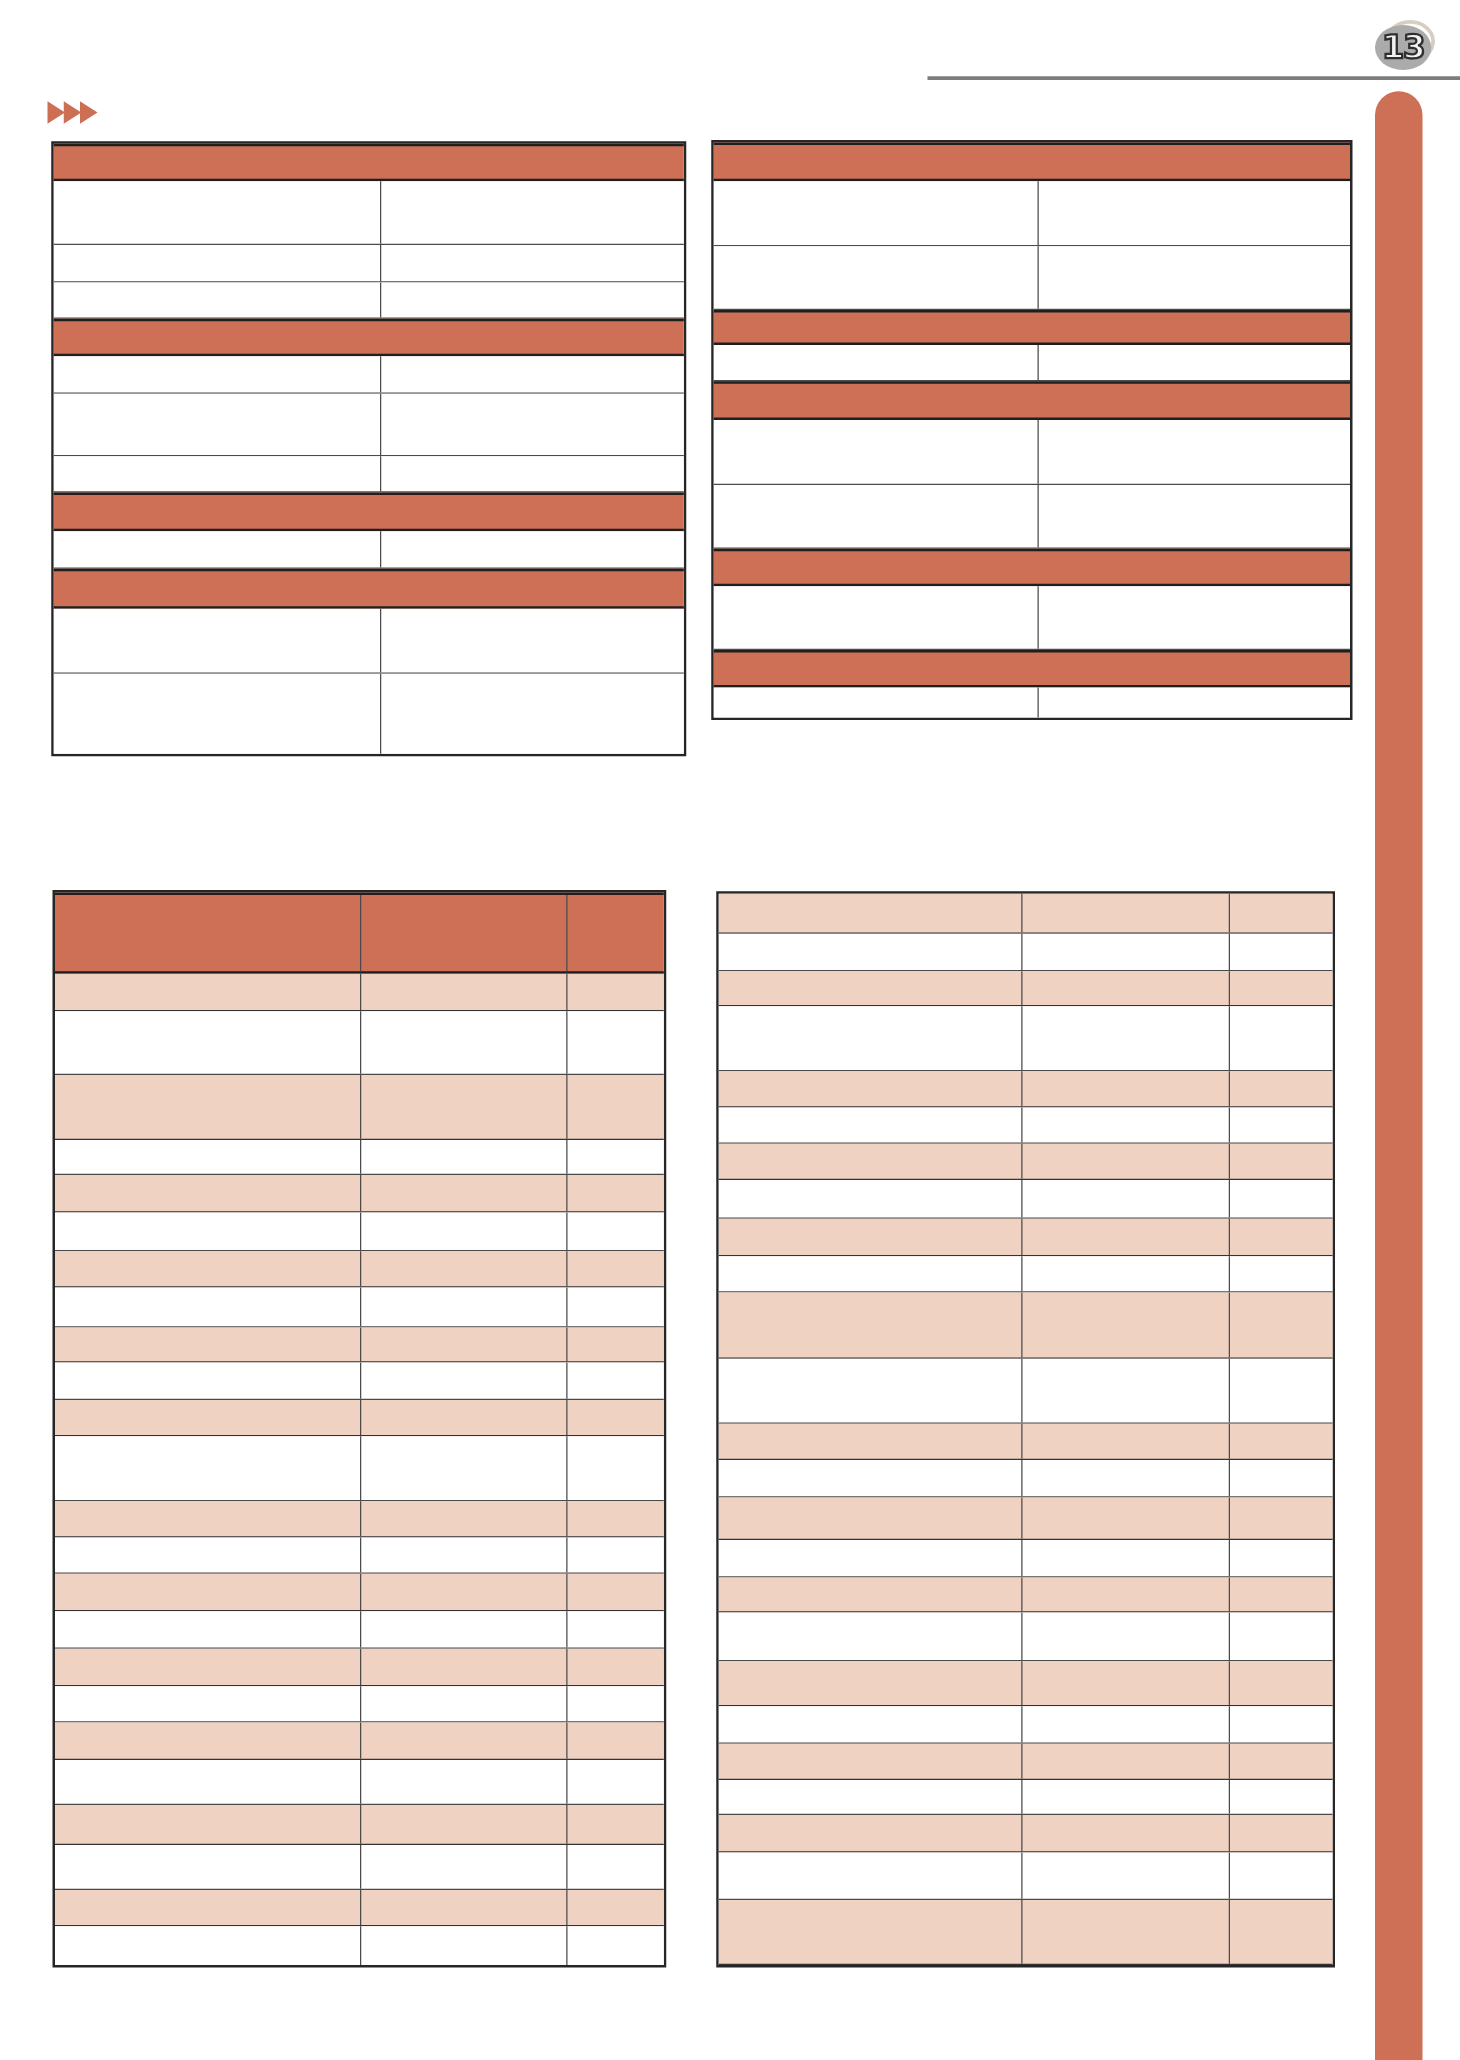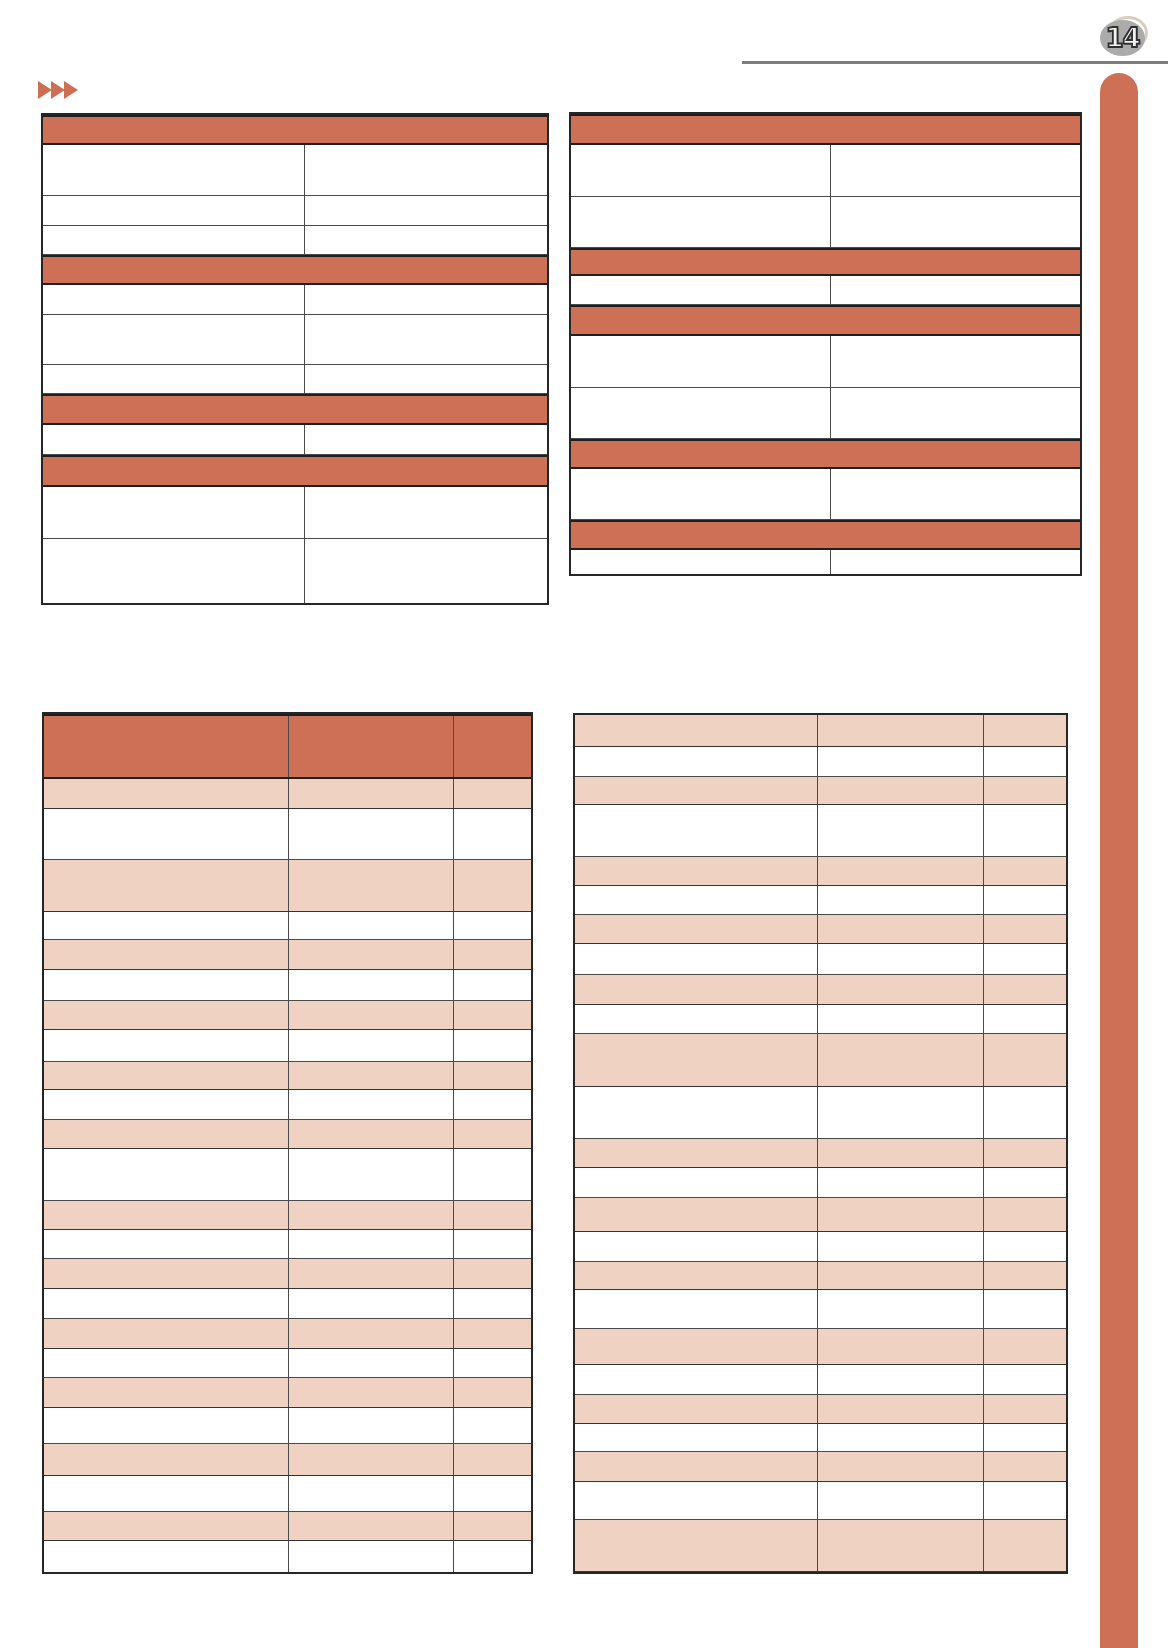--- a/index.html
+++ b/index.html
@@ -106,21 +106,21 @@
   <div class="marker">
     <span class="tri"></span>
     <span class="tri"></span>
     <span class="tri"></span>
   </div>
 
   <div class="top-rule"></div>
 
   <div class="badge-ring"></div>
   <div class="badge-circle">
-    <span class="badge-number">14</span>
+    <span class="badge-number">13</span>
   </div>
 
   <div class="side-bar"></div>
 
   <div class="doc-table" style="left: 41px; top: 113px; width: 508px;">
       <div class="t-row header" style="height: 30px;">
         <div class="t-cell" style="width: 100%;"></div>
       </div>
       <div class="t-row white" style="height: 51px;">
         <div class="t-cell" style="width: 51.8%;"></div>

